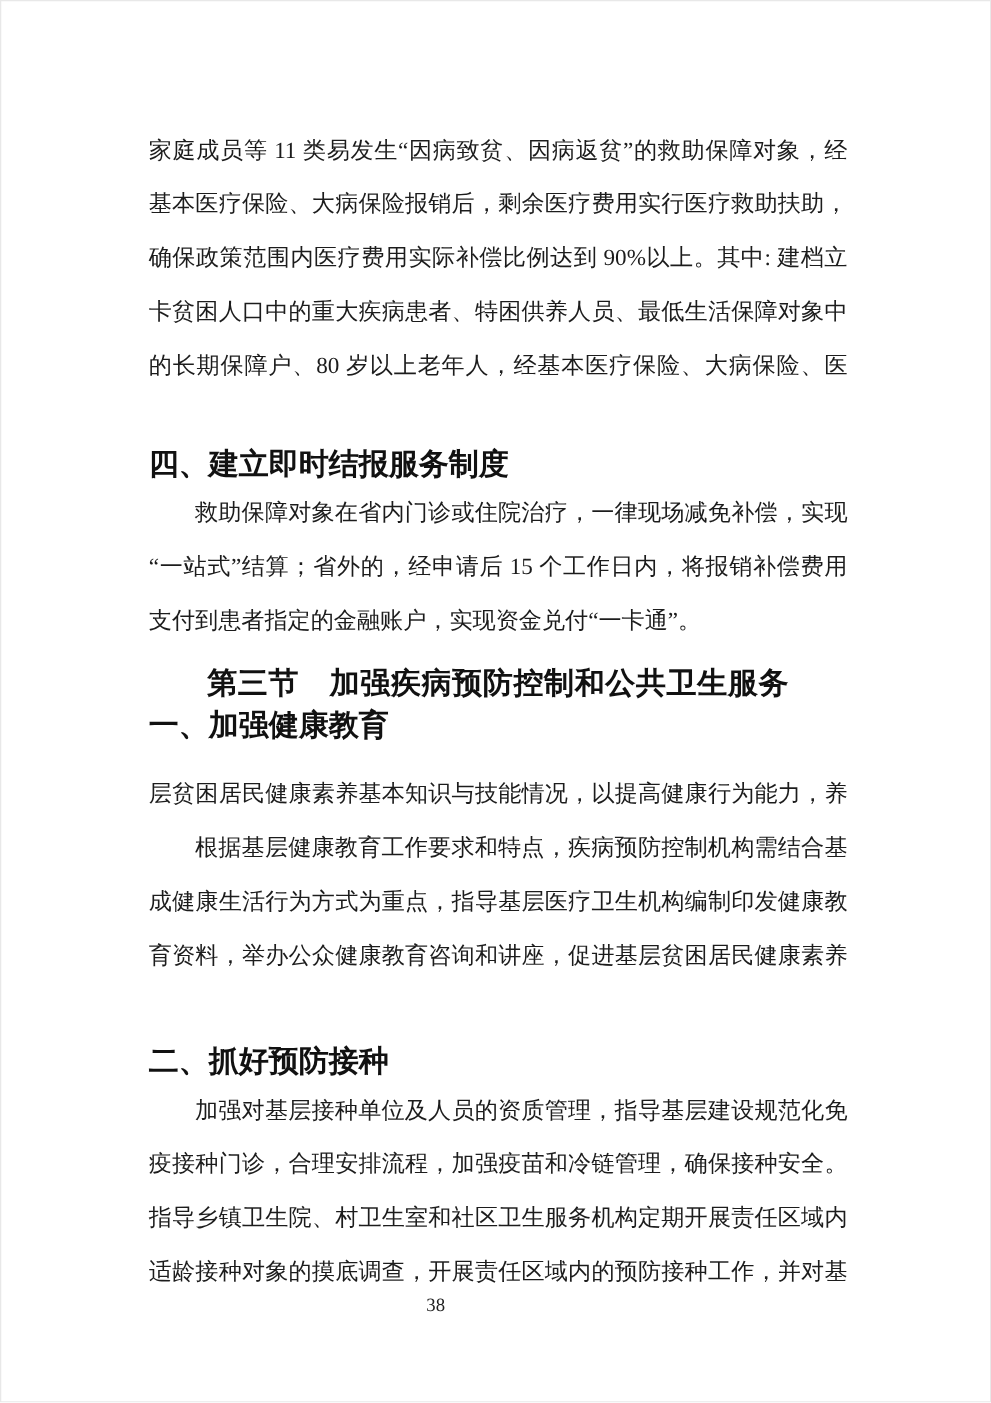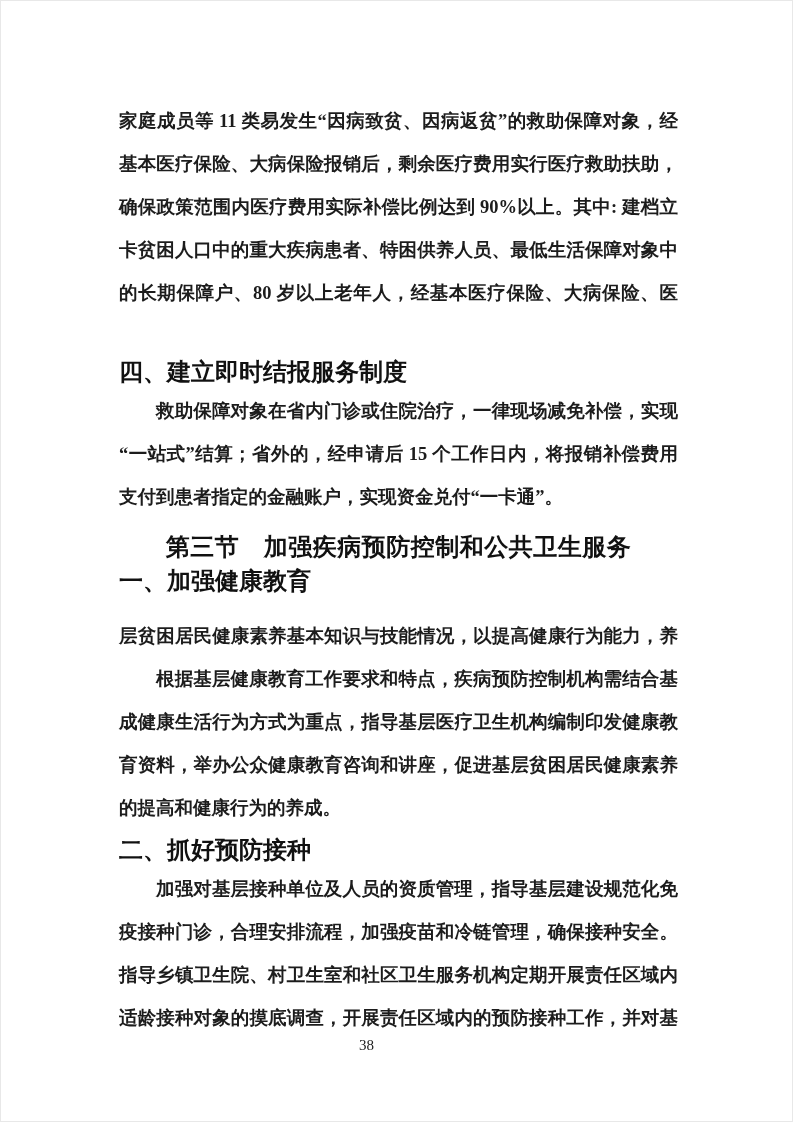--- a/index.html
+++ b/index.html
@@ -15,21 +15,20 @@
     font-family: "Liberation Serif", "DejaVu Serif", serif;
     color: #1c1c1c;
     overflow: hidden;
     box-sizing: border-box;
     border: 1px solid #e8e8e8;
   }
   .block {
     position: absolute;
     left: 118px;
     width: 559px;
-    font-weight: bold;
   }
   .para .line {
     font-size: 18.5px;
     line-height: 43px;
     white-space: nowrap;
   }
   .para .line.just {
     white-space: normal;
     text-align: justify;
     text-align-last: justify;
@@ -50,21 +49,20 @@
     letter-spacing: 0.5px;
   }
   .page-number {
     position: absolute;
     left: 0;
     top: 1036px;
     width: 695px;
     text-align: center;
     font-size: 15px;
     color: #222222;
-    margin-left: 18px;
   }
 </style>
 </head>
 <body>
 
 <div class="page">
 
   <div class="block para" style="top:99px">
     <div class="line just">家庭成员等 11 类易发生“因病致贫、因病返贫”的救助保障对象，经</div>
     <div class="line just">基本医疗保险、大病保险报销后，剩余医疗费用实行医疗救助扶助，</div>
@@ -83,21 +81,20 @@
 
   <h1 class="block heading section-title" style="top:524px">第三节　加强疾病预防控制和公共卫生服务</h1>
 
   <h2 class="block heading" style="top:558px">一、加强健康教育</h2>
 
   <div class="block para" style="top:614px">
     <div class="line just">层贫困居民健康素养基本知识与技能情况，以提高健康行为能力，养</div>
     <div class="line just indent">根据基层健康教育工作要求和特点，疾病预防控制机构需结合基</div>
     <div class="line just">成健康生活行为方式为重点，指导基层医疗卫生机构编制印发健康教</div>
     <div class="line just">育资料，举办公众健康教育咨询和讲座，促进基层贫困居民健康素养</div>
-    <div class="line">的提高和健康行为的养成。</div>
   </div>
 
   <h2 class="block heading" style="top:827px">二、抓好预防接种</h2>
 
   <div class="block para" style="top:867px">
     <div class="line just indent">加强对基层接种单位及人员的资质管理，指导基层建设规范化免</div>
     <div class="line just">疫接种门诊，合理安排流程，加强疫苗和冷链管理，确保接种安全。</div>
     <div class="line just">指导乡镇卫生院、村卫生室和社区卫生服务机构定期开展责任区域内</div>
     <div class="line just">适龄接种对象的摸底调查，开展责任区域内的预防接种工作，并对基</div>
   </div>

